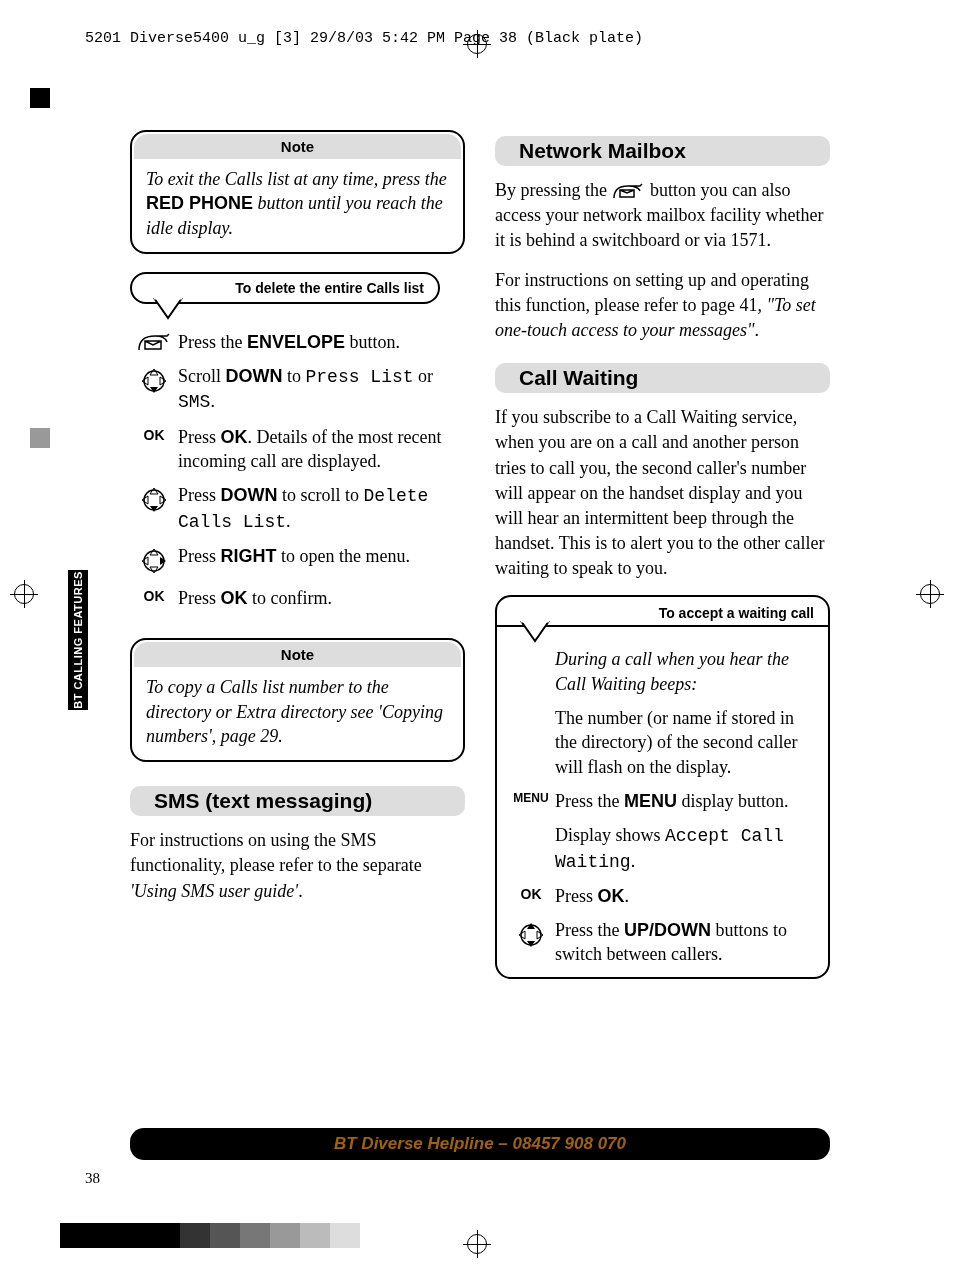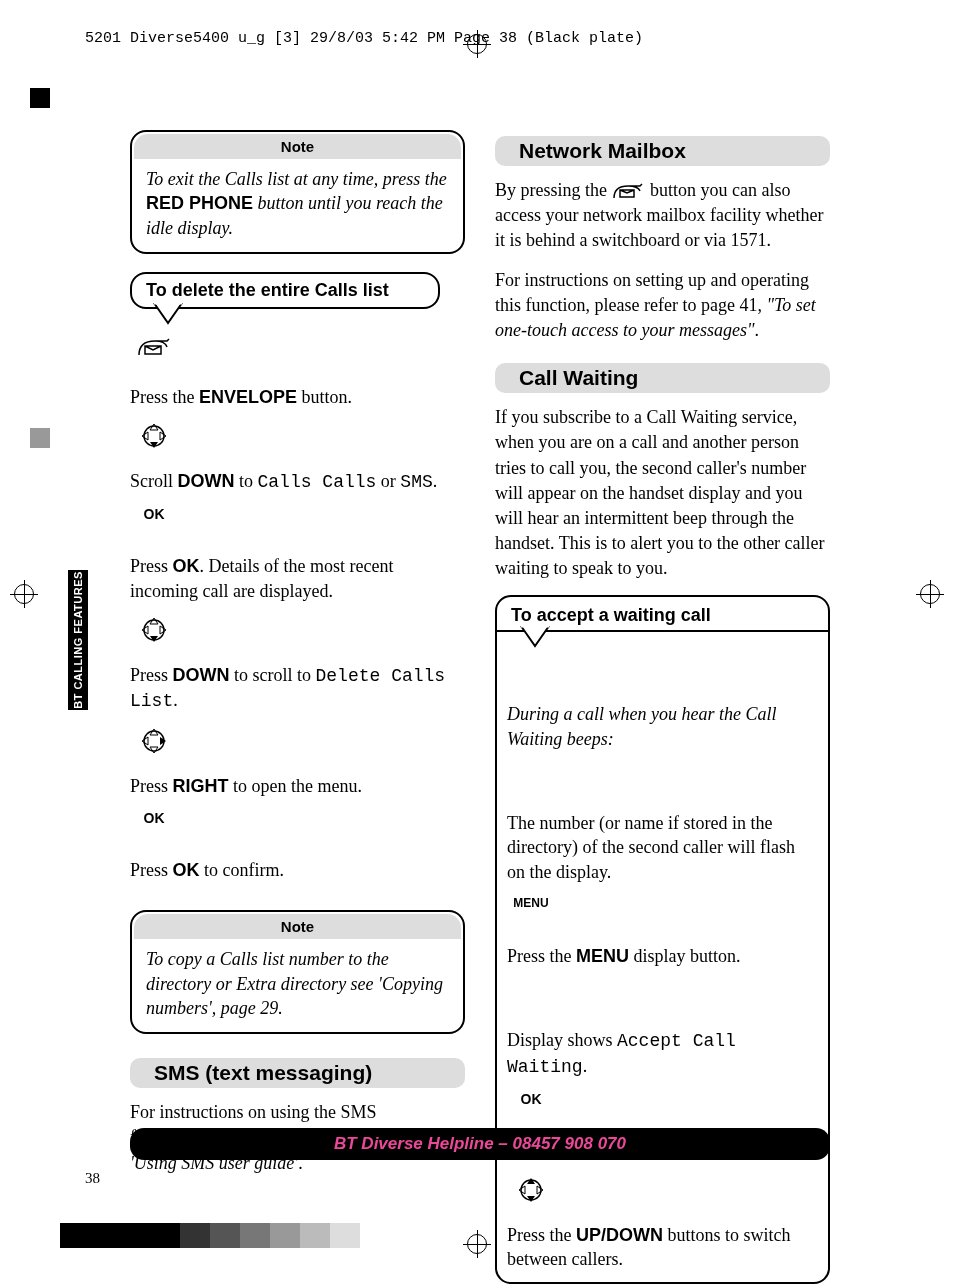--- a/index.html
+++ b/index.html
@@ -95,25 +95,26 @@
     font-size: 18px;
     line-height: 1.35;
   }
   .note-body .bold { font-style: normal; font-weight: bold; font-family: Arial, Helvetica, sans-serif;}
   .proc-header {
     border: 2px solid #000;
     border-radius: 16px;
     padding: 6px 14px;
     font-family: Arial, Helvetica, sans-serif;
     font-weight: bold;
-    font-size: 18px;
+    font-size: 14px;
     width: 310px;
     box-sizing: border-box;
     position: relative;
     margin-bottom: 0;
+    text-align: right;
   }
   .proc-steps {
     margin-top: 6px;
     margin-bottom: 18px;
   }
   .proc-wrapper {
     border: 2px solid #000;
     border-radius: 16px;
     padding: 0;
     position: relative;
@@ -134,21 +135,20 @@
   }
   .tail-below {
     position:absolute;
     left: 22px;
     bottom: -20px;
   }
   .step-row {
     display: flex;
     align-items: flex-start;
     margin-bottom: 10px;
-    flex-direction: column;
   }
   .step-icon {
     width: 48px;
     flex: 0 0 48px;
     display: flex;
     justify-content: center;
     align-items: flex-start;
     padding-top: 2px;
     font-family: Arial, Helvetica, sans-serif;
     font-weight: bold;
@@ -191,21 +191,21 @@
     text-align: center;
     padding: 4px 0;
     letter-spacing: 0.5px;
   }
   .footer-bar {
     position: absolute;
     left: 130px;
     width: 700px;
     top: 1128px;
     background: #000;
-    color: #ec4899;
+    color: #a16207;
     font-family: Arial, Helvetica, sans-serif;
     font-weight: bold;
     font-style: italic;
     text-align: center;
     font-size: 17px;
     padding: 6px 0;
     border-radius: 14px;
   }
   .page-num {
     position: absolute;
@@ -279,21 +279,21 @@
         <div class="step-icon nav-icon">
           <svg width="30" height="30">
               <circle cx="15" cy="15" r="10" fill="none" stroke="#000" stroke-width="1.5"></circle>
               <polygon points="15,3 11,9 19,9" fill="none" stroke="#000"></polygon>
               <polygon points="15,27 11,21 19,21" fill="#000"></polygon>
               <polygon points="3,15 9,11 9,19" fill="none" stroke="#000"></polygon>
               <polygon points="27,15 21,11 21,19" fill="none" stroke="#000"></polygon>
             </svg>
         </div>
         <div class="step-text">
-          <span>Scroll </span><span class="bold-sans">DOWN</span><span> to </span><span class="lcd">Calls Calls</span><span> or </span><span class="lcd">SMS</span><span>.</span>
+          <span>Scroll </span><span class="bold-sans">DOWN</span><span> to </span><span class="lcd">Press List</span><span> or </span><span class="lcd">SMS</span><span>.</span>
         </div>
       </div>
       <div class="step-row">
         <div class="step-icon">OK</div>
         <div class="step-text">
           <span>Press </span><span class="bold-sans">OK</span><span>. Details of the most recent incoming call are displayed.</span>
         </div>
       </div>
       <div class="step-row">
         <div class="step-icon nav-icon">

